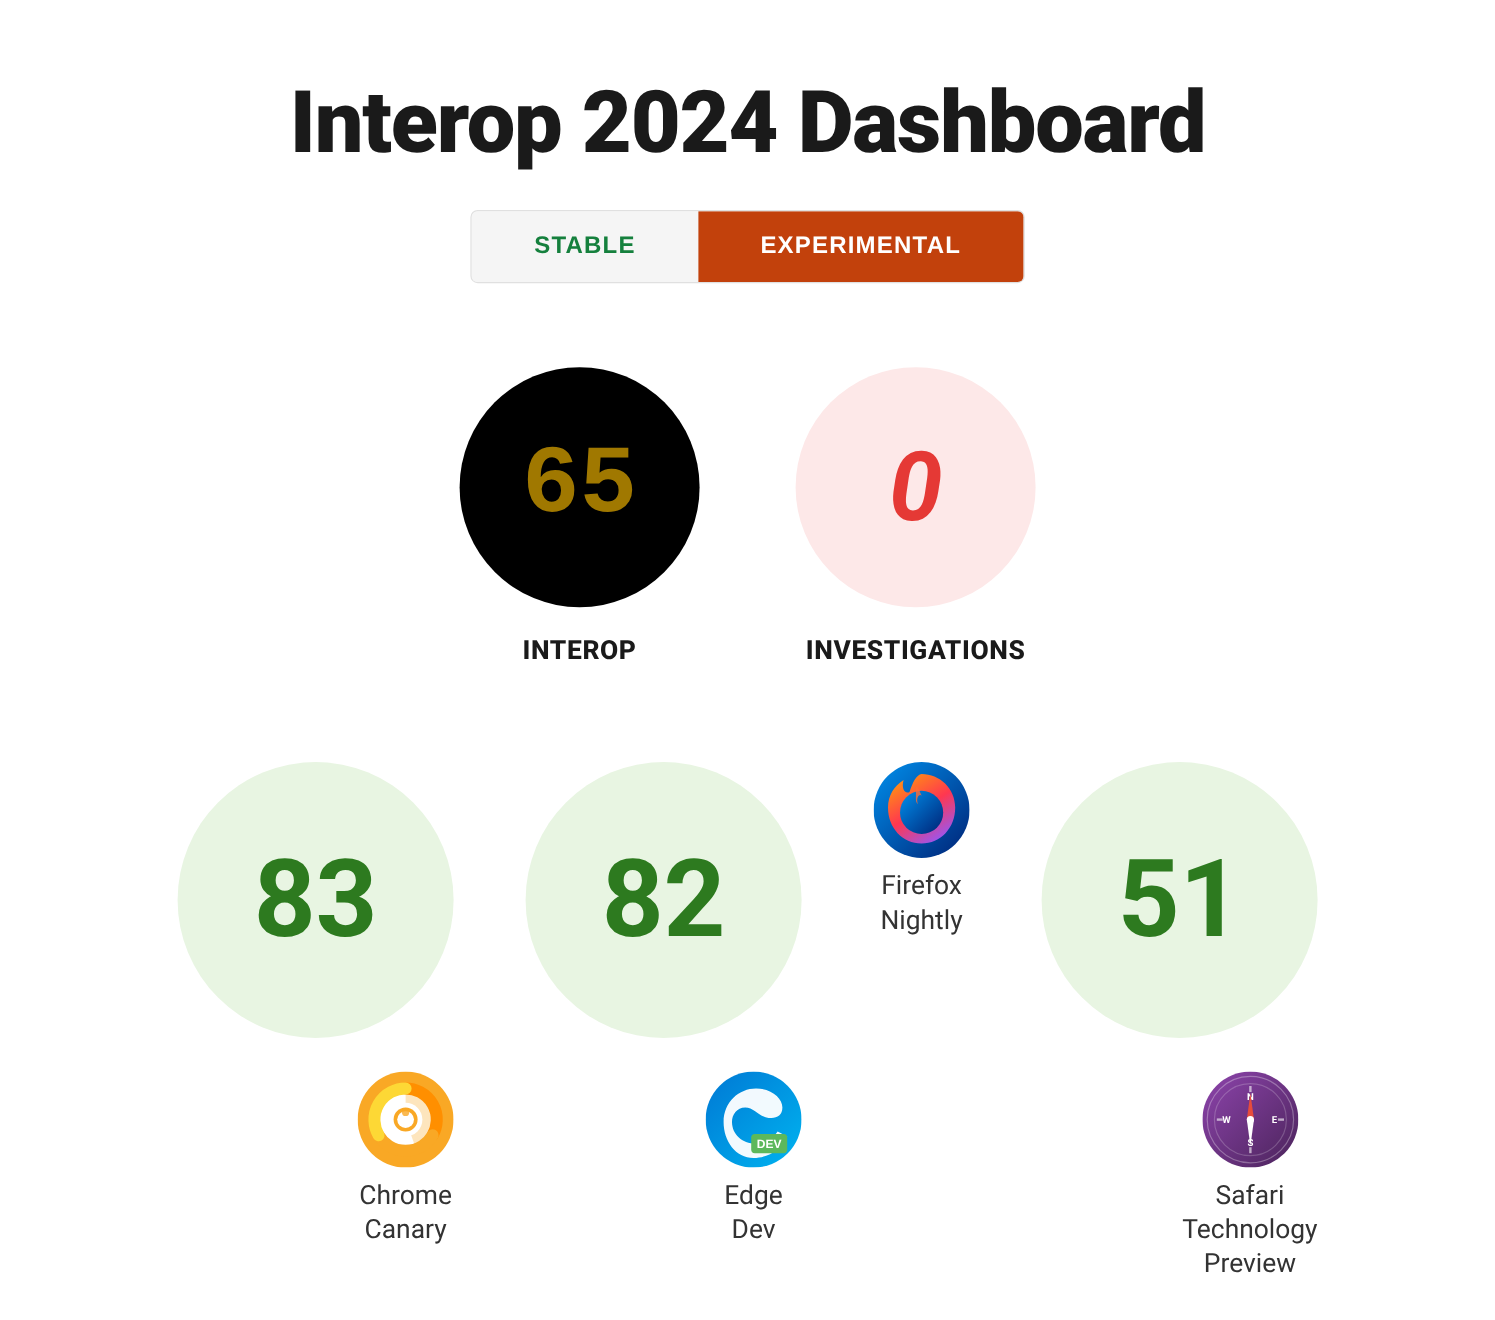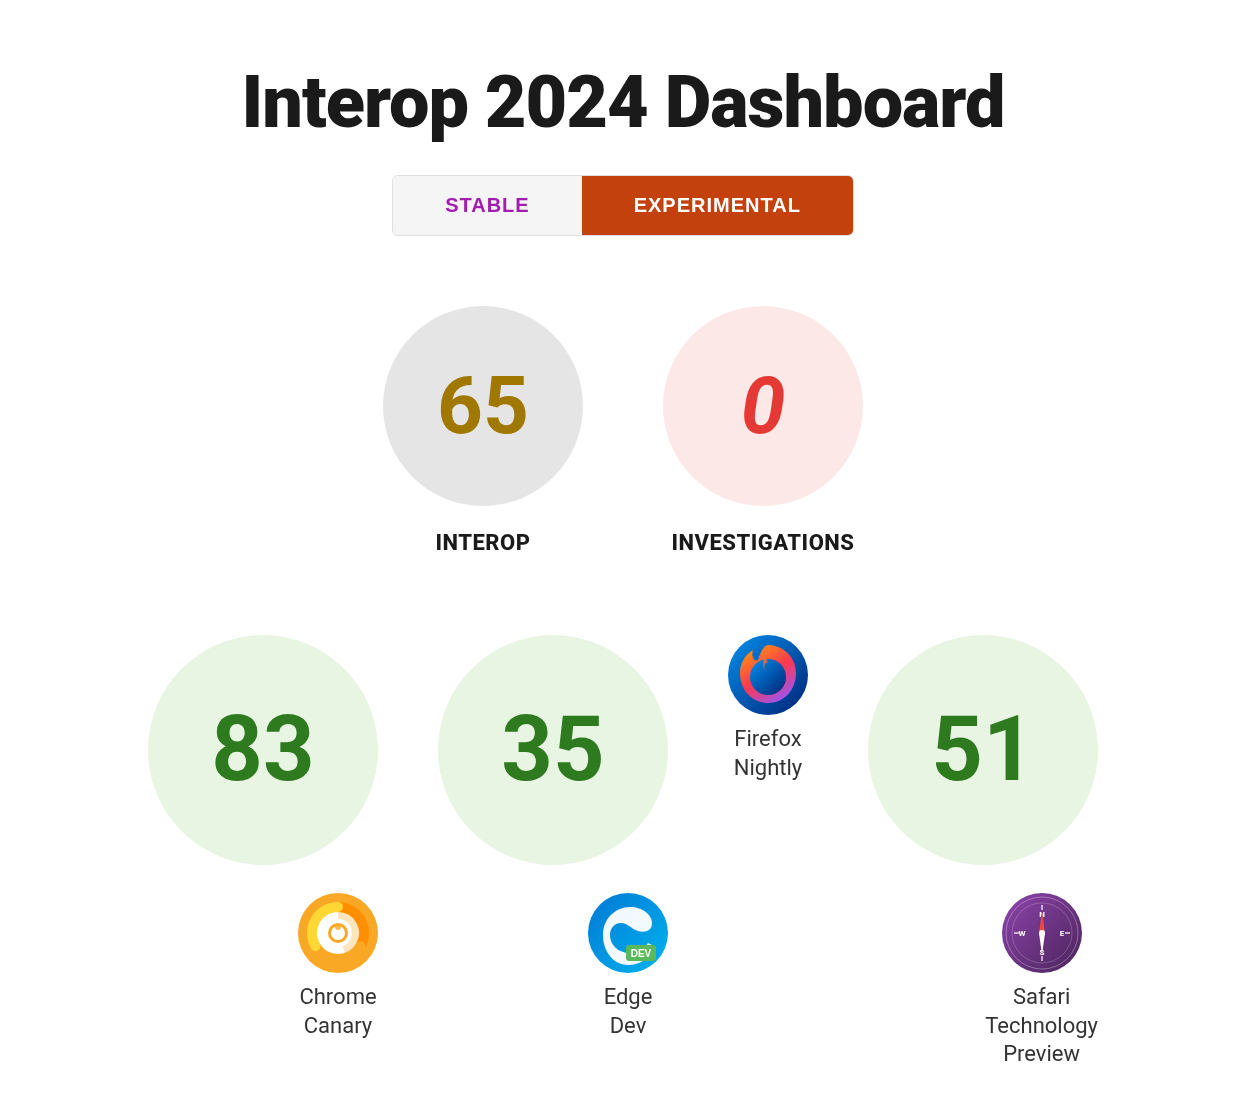--- a/index.html
+++ b/index.html
@@ -42,21 +42,21 @@
       font-size: 20px;
       font-weight: 600;
       letter-spacing: 1px;
       cursor: pointer;
       border: none;
       outline: none;
     }
 
     .tab-btn.stable {
       background: #f5f5f5;
-      color: #a21caf;
+      color: #15803d;
     }
 
     .tab-btn.experimental {
       background: #c2410c;
       color: #ffffff;
     }
 
     .score-section-top {
       display: flex;
       gap: 80px;
@@ -74,21 +74,22 @@
     .score-circle {
       border-radius: 50%;
       display: flex;
       align-items: center;
       justify-content: center;
     }
 
     .score-circle.interop {
       width: 200px;
       height: 200px;
-      background: #e5e5e5;
+      background: #000000;
+      font-family: Liberation Mono, monospace;
     }
 
     .score-circle.investigations {
       width: 200px;
       height: 200px;
       background: #fde8e8;
     }
 
     .score-number.interop-num {
       font-size: 80px;
@@ -223,21 +224,21 @@
         <circle cx="40" cy="40" r="10" fill="#f9a825"></circle>
         <circle cx="40" cy="40" r="7" fill="white"></circle>
         <circle cx="40" cy="34" r="3" fill="#f9a825" opacity="0.8"></circle>
       </svg>
       <span class="browser-name">Chrome<br>Canary</span>
     </div>
   </div>
 
   <div class="browser-item">
     <div class="score-circle browser">
-      <span class="score-number browser-num">35</span>
+      <span class="score-number browser-num">82</span>
     </div>
     <div class="browser-icon-area">
       <svg class="edge-dev-icon" viewBox="0 0 80 80" xmlns="http://www.w3.org/2000/svg">
         <defs>
           <linearGradient id="edgeGrad1" x1="0%" y1="0%" x2="100%" y2="100%">
             <stop offset="0%" style="stop-color:#0078d4"></stop>
             <stop offset="100%" style="stop-color:#00b4f0"></stop>
           </linearGradient>
           <linearGradient id="edgeGrad2" x1="0%" y1="0%" x2="100%" y2="100%">
             <stop offset="0%" style="stop-color:#00d2ff"></stop>

